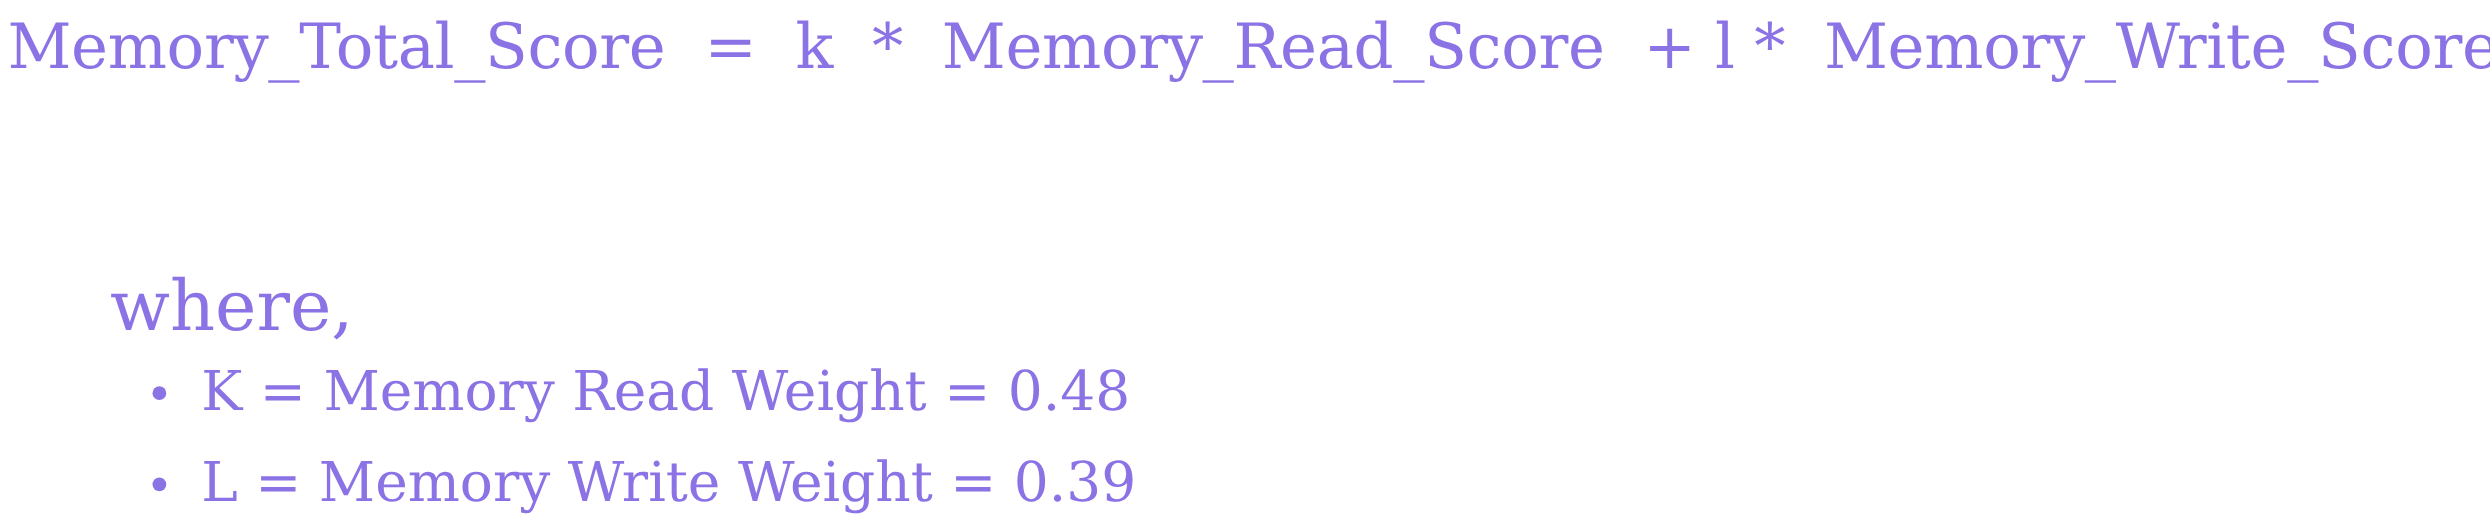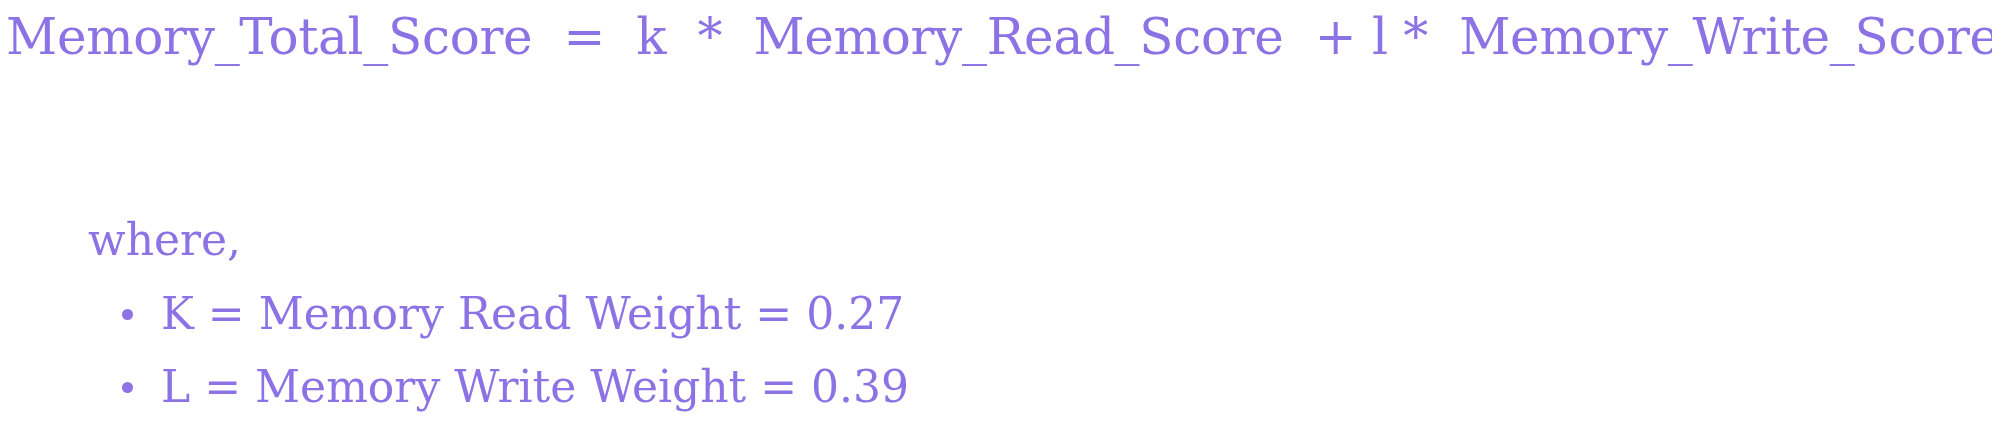--- a/index.html
+++ b/index.html
@@ -21,21 +21,21 @@
     top: 12px;
     font-size: 50px;
     line-height: 1;
     white-space: pre;
     letter-spacing: -0.3px;
   }
   .where-label {
     position: absolute;
     left: 88px;
     top: 218px;
-    font-size: 44px;
+    font-size: 56px;
     line-height: 1;
     white-space: pre;
   }
   .def-row {
     position: absolute;
     left: 122px;
     display: flex;
     align-items: flex-start;
   }
   .def-row.row-0 { top: 292px; }
@@ -59,21 +59,21 @@
 <body>
 
 <main>
 
   <div class="formula-line">Memory_Total_Score  =  k  *  Memory_Read_Score  + l *  Memory_Write_Score</div>
 
   <div class="where-label">where,</div>
 
   <div class="def-row row-0">
     <span class="bullet-dot"></span>
-    <span class="def-text">K = Memory Read Weight = 0.27</span>
+    <span class="def-text">K = Memory Read Weight = 0.48</span>
   </div>
 
   <div class="def-row row-1">
     <span class="bullet-dot"></span>
     <span class="def-text">L = Memory Write Weight = 0.39</span>
   </div>
 
 </main>
 
 </body></html>

